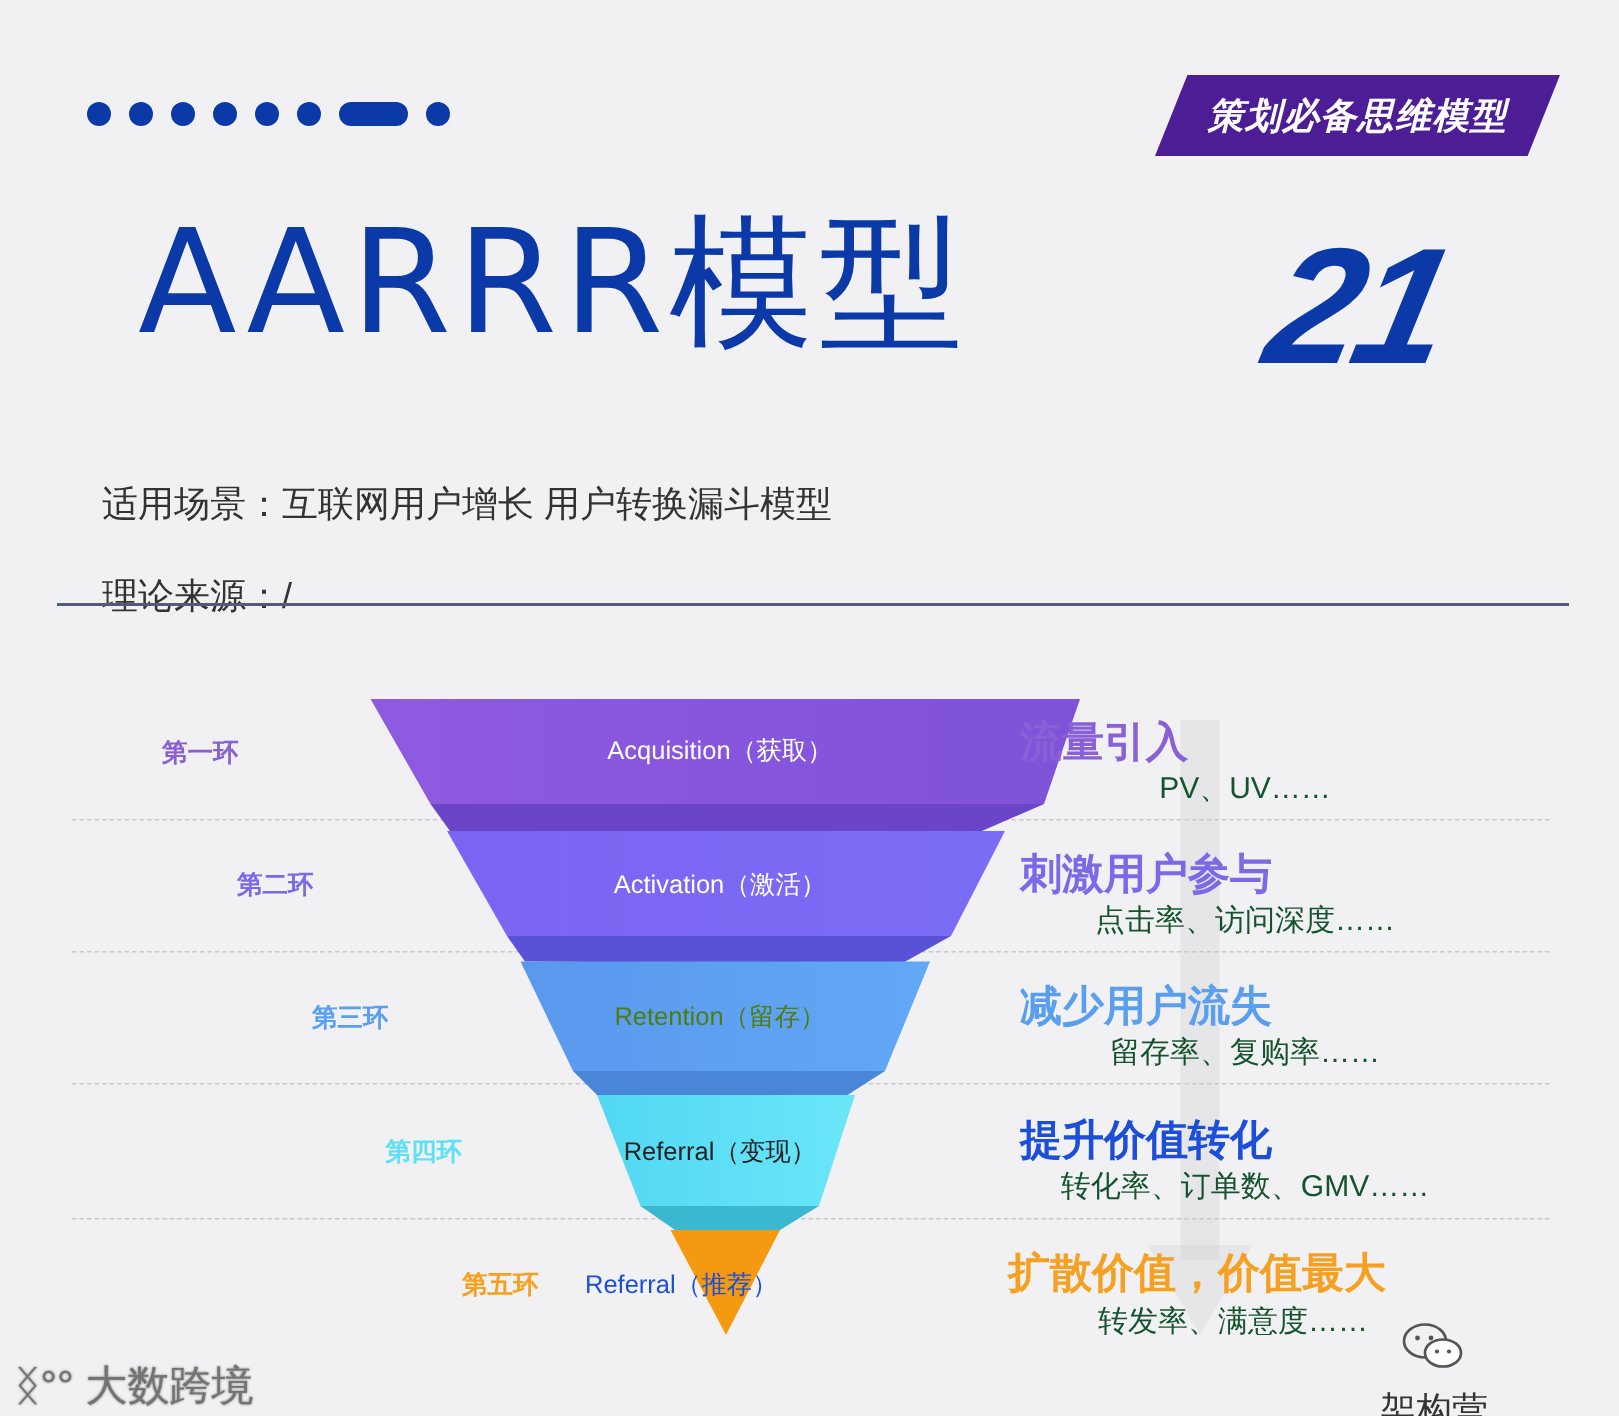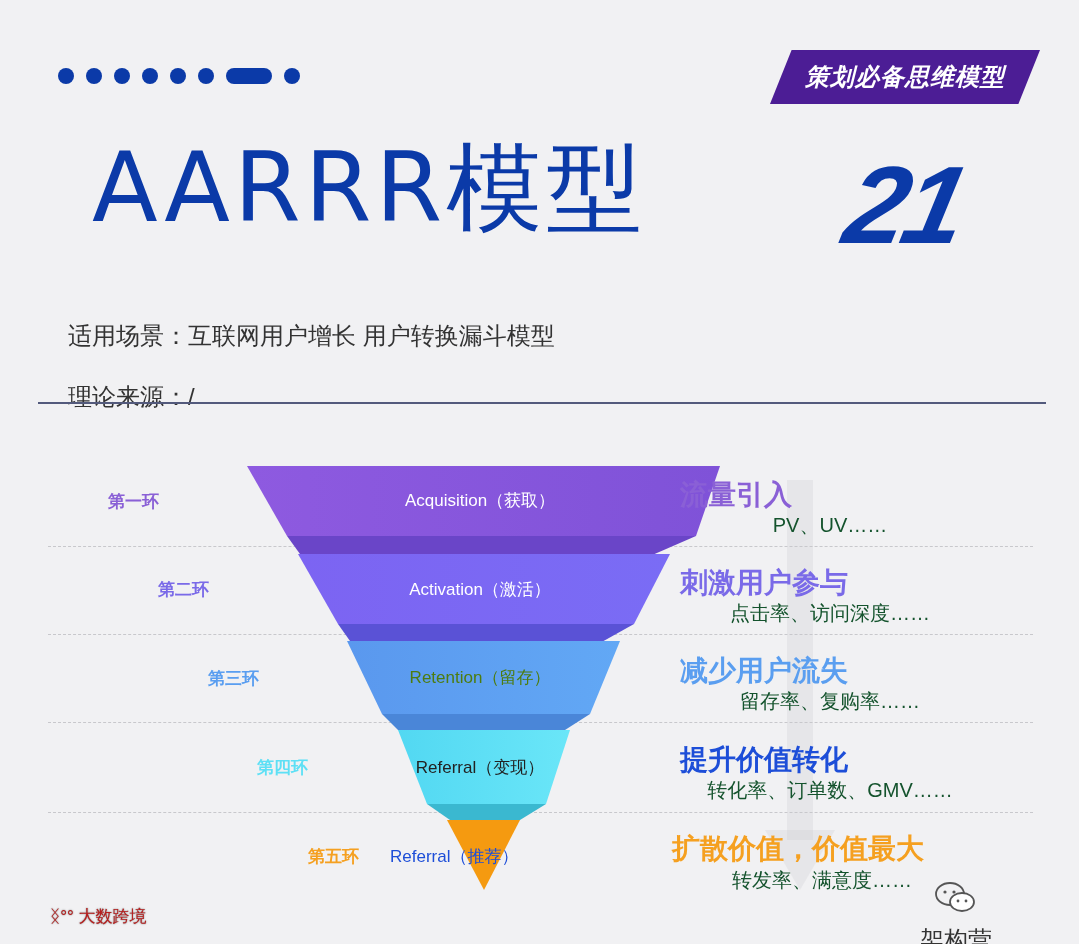--- a/index.html
+++ b/index.html
@@ -51,21 +51,21 @@
     border-left: 35px solid transparent; border-right: 35px solid transparent; border-top: 60px solid rgba(200,200,205,0.25); }
 
   .funnel { position: absolute; left: 0; top: 0; width: 1079px; height: 944px; pointer-events: none; }
   .funnel svg { position: absolute; left: 0; top: 0; }
 
   .stage-label { position: absolute; font-size: 17px; font-weight: bold; font-family: "Liberation Sans", sans-serif; }
   .stage-name { position: absolute; font-size: 17px; font-family: Liberation Sans, sans-serif; text-align: center; }
   .goal { position: absolute; font-size: 28px; font-weight: bold; font-family: "Liberation Sans", sans-serif; }
   .metric { position: absolute; font-size: 20px; color: #14532d; text-align: center; font-family: "Liberation Sans", sans-serif; }
 
-  .footer-left { position: absolute; left: 10px; top: 905px; font-size: 17px; color: #b91c1c; text-shadow: 0 0 2px #999, 0 0 1px #888; font-family: "Liberation Sans", sans-serif; margin-left: 40px; }
+  .footer-left { position: absolute; left: 10px; top: 905px; font-size: 28px; color: #737373; text-shadow: 0 0 2px #999, 0 0 1px #888; font-family: "Liberation Sans", sans-serif; }
   .footer-right { position: absolute; left: 920px; top: 880px; display: flex; align-items: center; gap: 8px; flex-direction: column; }
   .footer-right .brand { font-size: 24px; color: #333; font-family: "Liberation Sans", sans-serif; }
 </style>
 </head>
 <body>
 
 <div class="dots">
   <div class="dot"></div>
   <div class="dot"></div>
   <div class="dot"></div>

